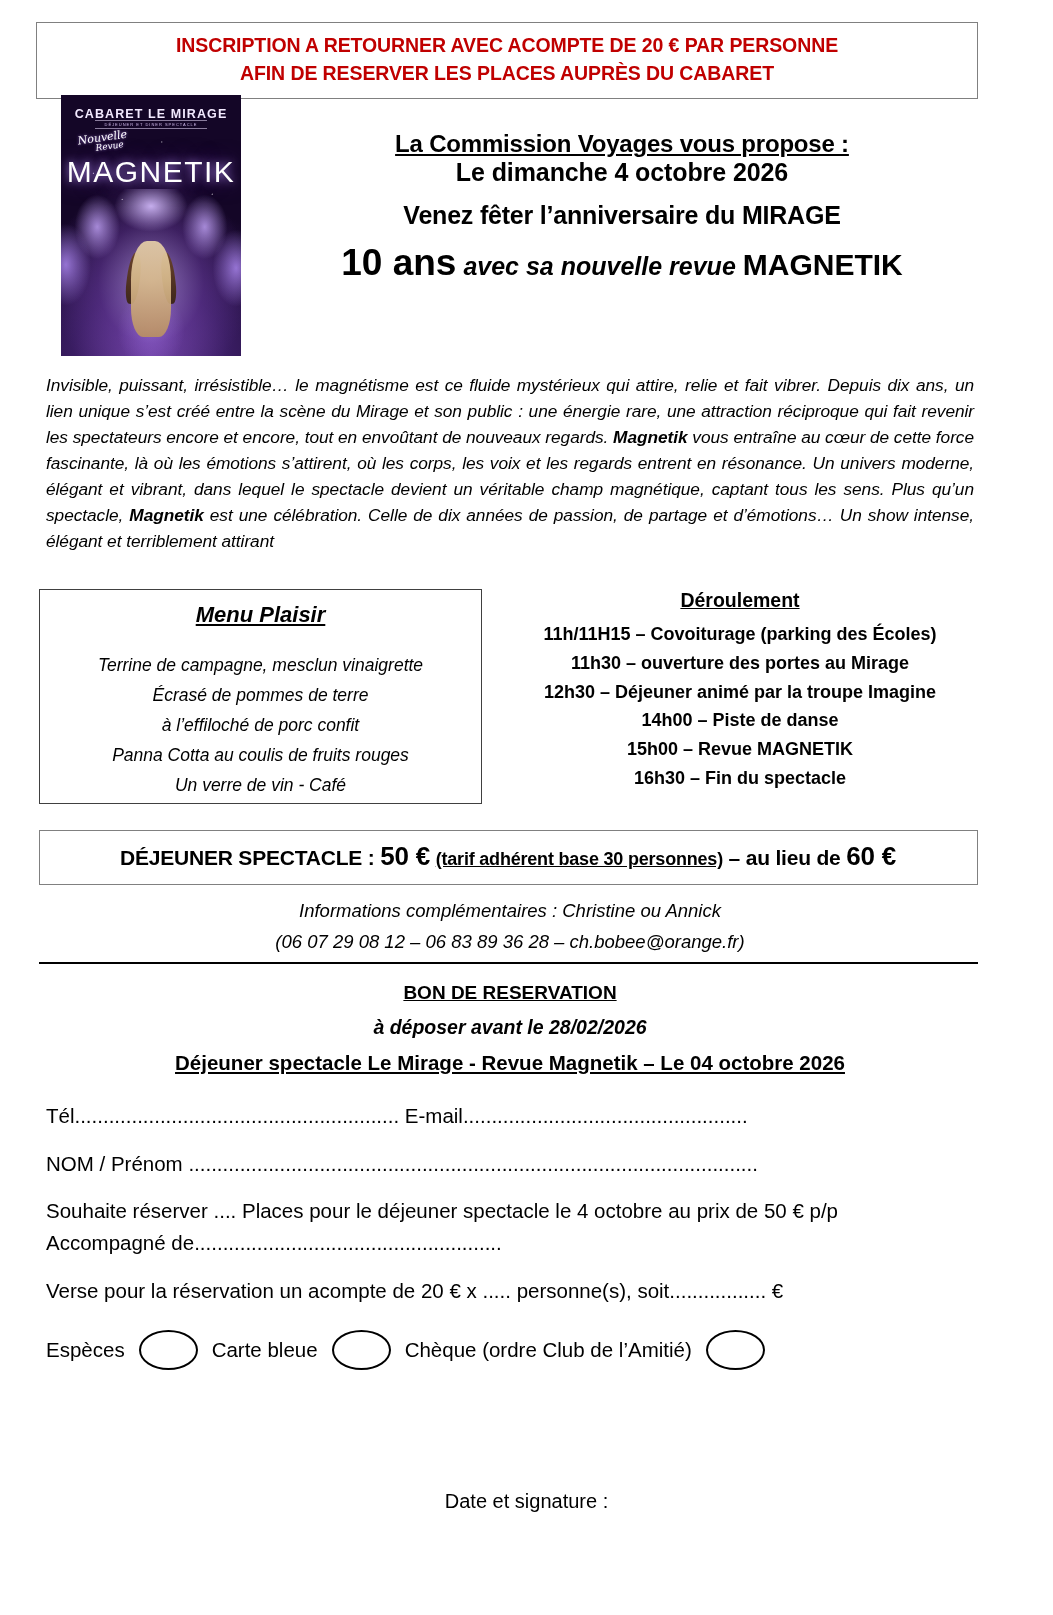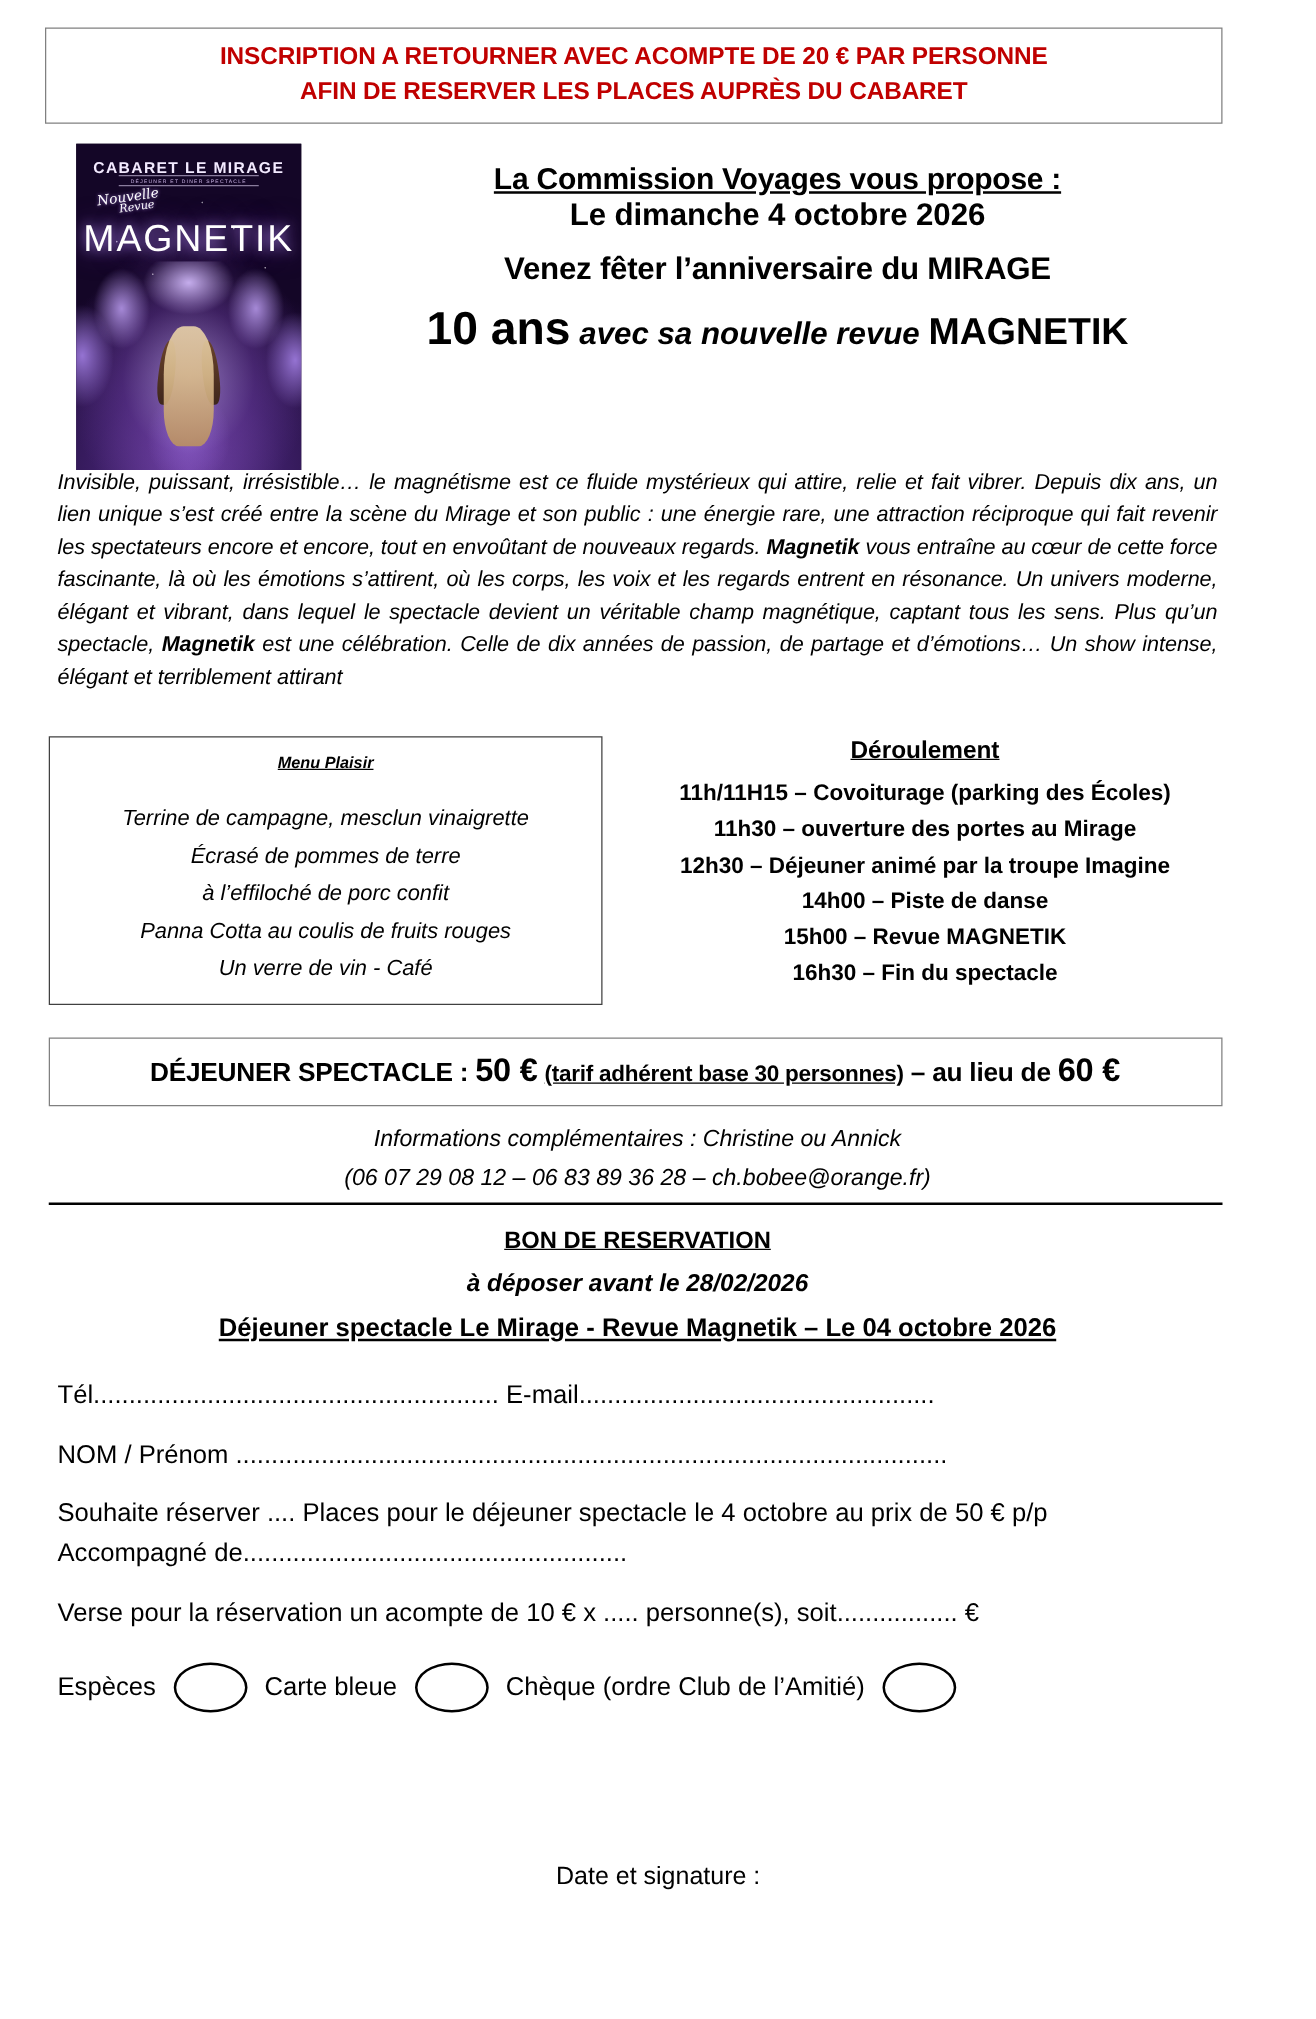--- a/index.html
+++ b/index.html
@@ -48,21 +48,20 @@
     position: absolute;
     left: 61px;
     top: 95px;
     width: 180px;
     height: 261px;
     background:
       radial-gradient(ellipse 70% 55% at 50% 72%, rgba(214,190,255,0.55) 0%, rgba(120,70,175,0.32) 42%, rgba(20,6,38,0.0) 78%),
       radial-gradient(ellipse 95% 60% at 50% 100%, #6b3fa0 0%, #3a1d63 45%, #140627 100%),
       linear-gradient(180deg, #0b0313 0%, #1a0630 30%, #2d0f4d 58%, #180828 100%);
     overflow: hidden;
-    margin-top: 20px;
   }
   .poster .p-title {
     position: absolute;
     top: 12px;
     left: 0;
     right: 0;
     text-align: center;
     color: #f3eaff;
     font-size: 12.5px;
     font-weight: bold;
@@ -226,21 +225,21 @@
     left: 39px;
     top: 589px;
     width: 443px;
     height: 215px;
     box-sizing: border-box;
     border: 1px solid #404040;
     text-align: center;
     padding-top: 12px;
   }
   .menu-box .m-title {
-    font-size: 13px;
+    font-size: 22px;
     font-weight: bold;
     font-style: italic;
     text-decoration: underline;
     margin-bottom: 22px;
   }
   .menu-box .m-item {
     font-size: 17.5px;
     font-style: italic;
     line-height: 1.72;
   }
@@ -464,21 +463,21 @@
     <div class="r1">BON DE RESERVATION</div>
     <div class="r2">à déposer avant le 28/02/2026</div>
     <div class="r3">Déjeuner spectacle Le Mirage - Revue Magnetik – Le 04 octobre 2026</div>
   </div>
 
   <div class="form">
     <div class="f-row">Tél......................................................... E-mail..................................................</div>
     <div class="f-row">NOM / Prénom ....................................................................................................</div>
     <div class="f-row tight wrap">Souhaite réserver .... Places pour le déjeuner spectacle le 4 octobre au prix de 50 € p/p</div>
     <div class="f-row">Accompagné de......................................................</div>
-    <div class="f-row">Verse pour la réservation un acompte de 10 € x ..... personne(s), soit................. €</div>
+    <div class="f-row">Verse pour la réservation un acompte de 20 € x ..... personne(s), soit................. €</div>
   </div>
 
   <div class="pay-row">
     <span class="pay-label">Espèces</span>
     <span class="circle"></span>
     <span class="pay-label">Carte bleue</span>
     <span class="circle"></span>
     <span class="pay-label">Chèque (ordre Club de l’Amitié)</span>
     <span class="circle"></span>
   </div>

